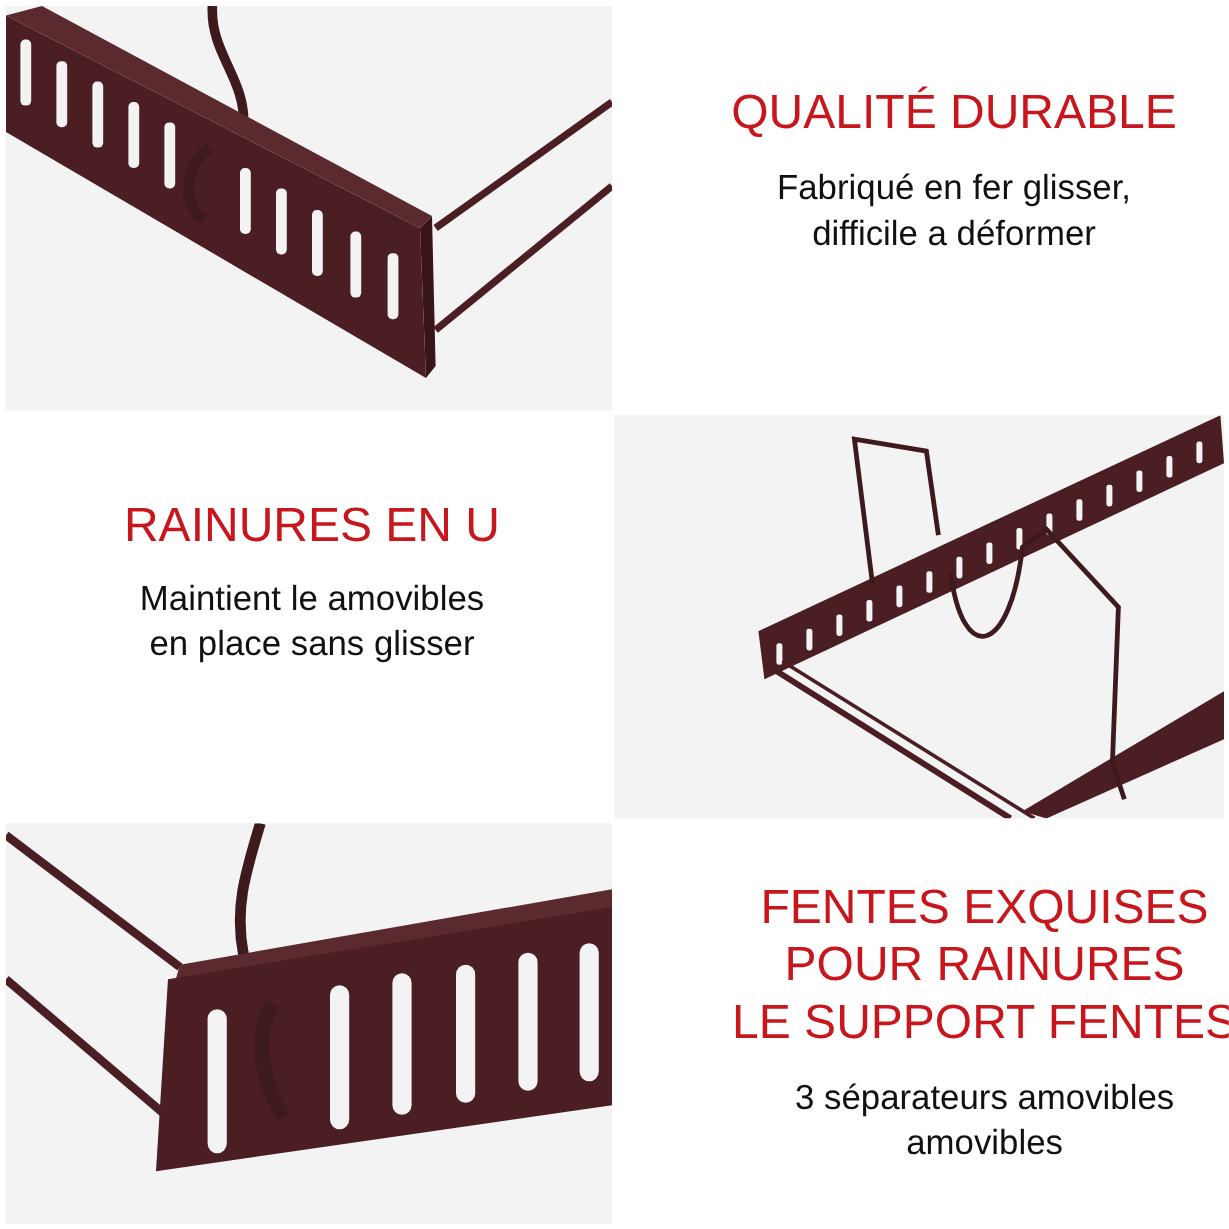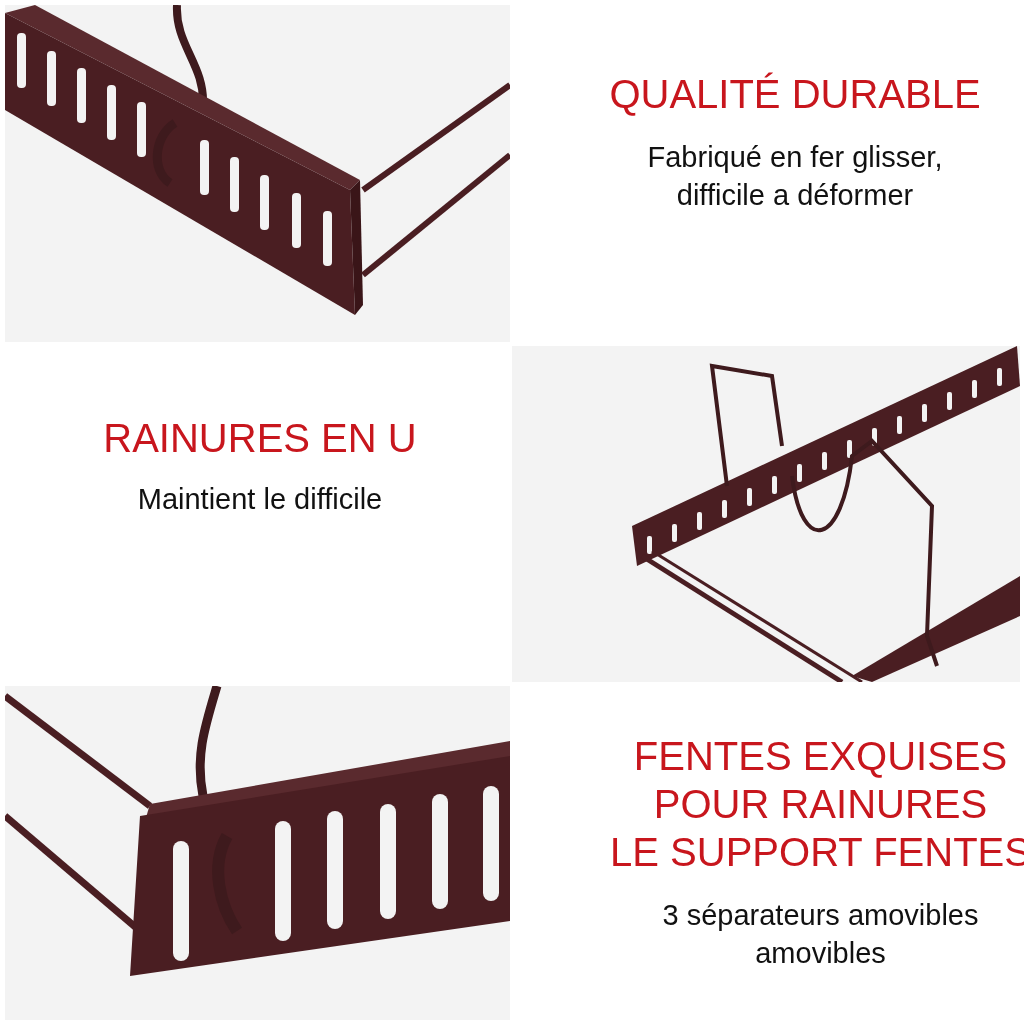--- a/index.html
+++ b/index.html
@@ -46,21 +46,22 @@
 <div class="block" style="left:580px;top:70px;width:430px;">
   <div class="title">QUALITÉ DURABLE</div>
   <div style="height:20px"></div>
   <div class="desc">Fabriqué en fer glisser,</div>
   <div class="desc">difficile a déformer</div>
 </div>
 
 <div class="block" style="left:40px;top:402px;width:440px;margin-top:12px;">
   <div class="title">RAINURES EN U</div>
   <div style="height:18px"></div>
-  <div class="desc">Maintient le difficile</div>
+  <div class="desc">Maintient le amovibles</div>
+  <div class="desc">en place sans glisser</div>
 </div>
 
 <div class="panel" style="left:512px;top:346px;width:508px;height:336px;">
   <svg viewBox="0 0 508 336">
 
     <polygon points="120,180 505,0 508,40 125,220" fill="#4a1e22"></polygon>
     <g fill="#f3f3f3">
       <rect x="135" y="190" width="5" height="18" rx="2"></rect>
       <rect x="160" y="178" width="5" height="18" rx="2"></rect>
       <rect x="185" y="166" width="5" height="18" rx="2"></rect>

